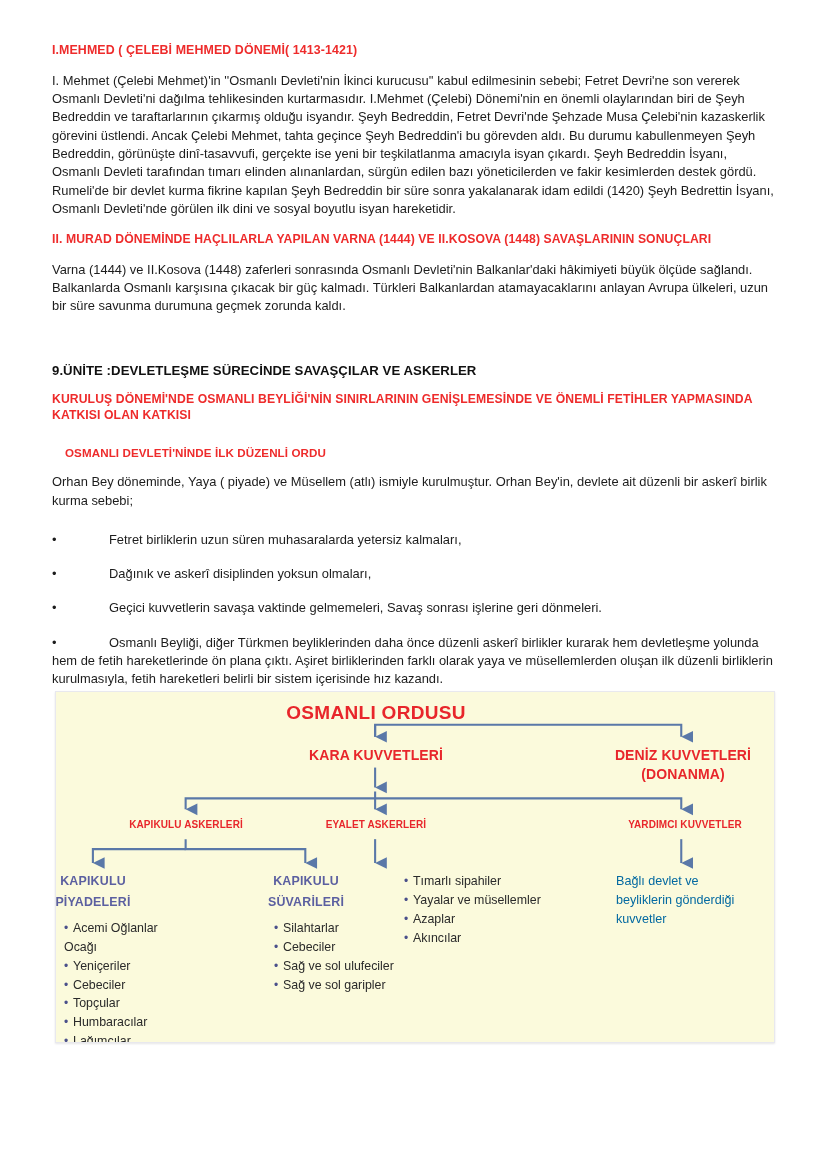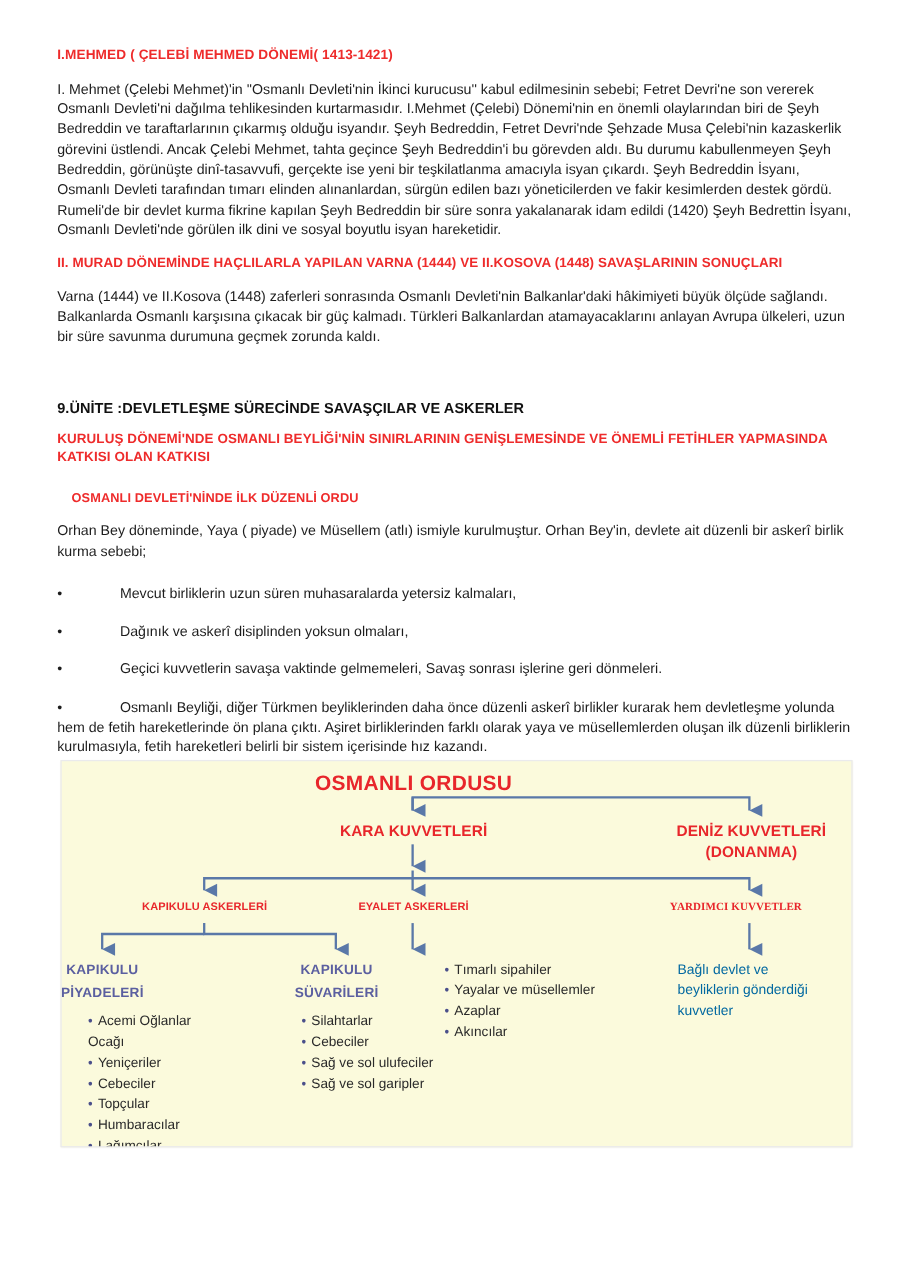--- a/index.html
+++ b/index.html
@@ -168,21 +168,21 @@
   <div class="spacer-sm"></div>
 
   <h3 class="h-red indent">OSMANLI DEVLETİ'NİNDE İLK DÜZENLİ ORDU</h3>
 
   <p class="body">Orhan Bey döneminde, Yaya ( piyade) ve Müsellem (atlı) ismiyle     kurulmuştur.  Orhan Bey'in, devlete ait düzenli bir askerî birlik kurma sebebi;</p>
 
   <div class="spacer-sm"></div>
 
   <div class="bullet-row">
     <span class="dot">•</span>
-    <span class="txt">Mevcut birliklerin uzun süren muhasaralarda yetersiz kalmaları,</span>
+    <span class="txt">Fetret birliklerin uzun süren muhasaralarda yetersiz kalmaları,</span>
   </div>
   <div class="bullet-row">
     <span class="dot">•</span>
     <span class="txt">Dağınık ve askerî disiplinden yoksun olmaları,</span>
   </div>
   <div class="bullet-row">
     <span class="dot">•</span>
     <span class="txt">Geçici kuvvetlerin savaşa vaktinde gelmemeleri, Savaş sonrası işlerine geri dönmeleri.</span>
   </div>
 
@@ -221,29 +221,29 @@
 
     <div class="dlabel red t-title" style="left:220px; top:10px; width:200px;">OSMANLI ORDUSU</div>
 
     <div class="dlabel red t-lvl2" style="left:230px; top:55px; width:180px;">KARA KUVVETLERİ</div>
 
     <div class="dlabel red t-lvl2" style="left:537px; top:55px; width:180px;">DENİZ KUVVETLERİ</div>
     <div class="dlabel red t-lvl2" style="left:537px; top:74px; width:180px;">(DONANMA)</div>
 
     <div class="dlabel red t-lvl3" style="left:40px; top:127px; width:180px;">KAPIKULU ASKERLERİ</div>
     <div class="dlabel red t-lvl3" style="left:230px; top:127px; width:180px;">EYALET ASKERLERİ</div>
-    <div class="dlabel red t-lvl3" style="left:523px; top:127px; width:180px;font-family:Liberation Serif, serif;">YARDIMCI KUVVETLER</div>
+    <div class="dlabel red t-lvl3" style="left:539px; top:127px; width:180px;">YARDIMCI KUVVETLER</div>
 
     <div class="dlabel blue t-lvl4" style="left:-13px; top:182px; width:100px;">KAPIKULU</div>
     <div class="dlabel blue t-lvl4" style="left:-13px; top:203px; width:100px;">PİYADELERİ</div>
 
     <div class="dlabel blue t-lvl4" style="left:200px; top:182px; width:100px;">KAPIKULU</div>
     <div class="dlabel blue t-lvl4" style="left:200px; top:203px; width:100px;">SÜVARİLERİ</div>
 
-    <div class="dlist" style="left:8px; top:227px; width:115px;margin-left:16px;">
+    <div class="dlist" style="left:8px; top:227px; width:115px;">
       <div class="li wrap">Acemi Oğlanlar Ocağı</div>
       <div class="li">Yeniçeriler</div>
       <div class="li">Cebeciler</div>
       <div class="li">Topçular</div>
       <div class="li">Humbaracılar</div>
       <div class="li">Lağımcılar</div>
     </div>
 
     <div class="dlist" style="left:218px; top:227px; width:160px;">
       <div class="li">Silahtarlar</div>

